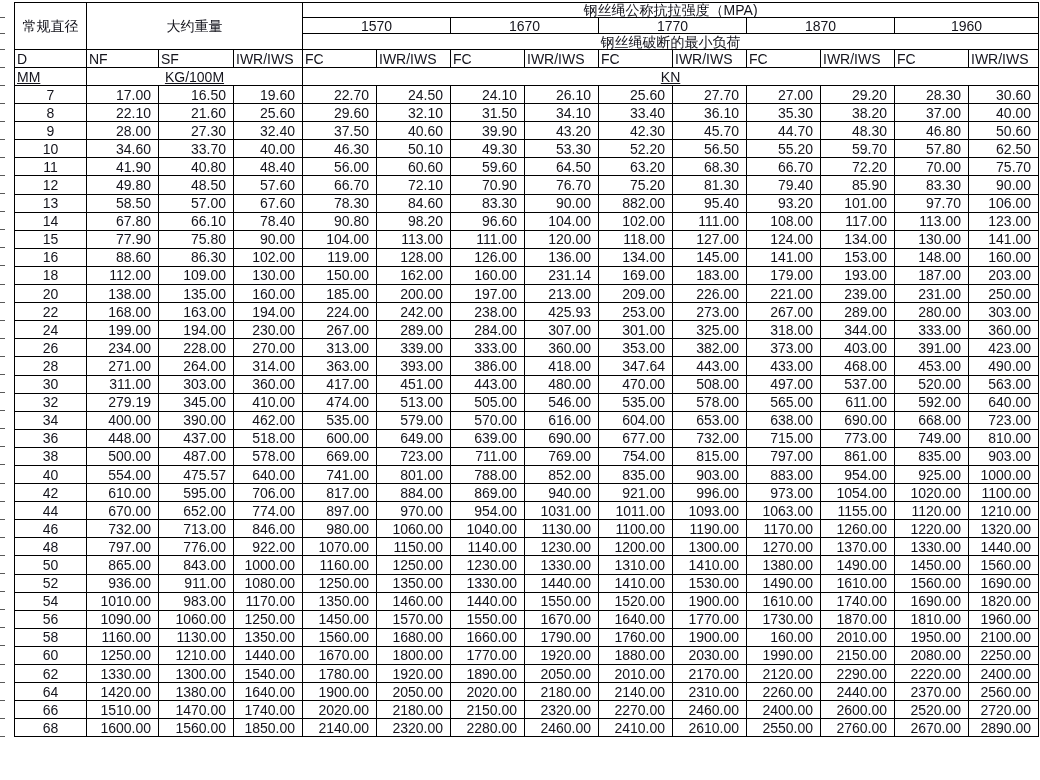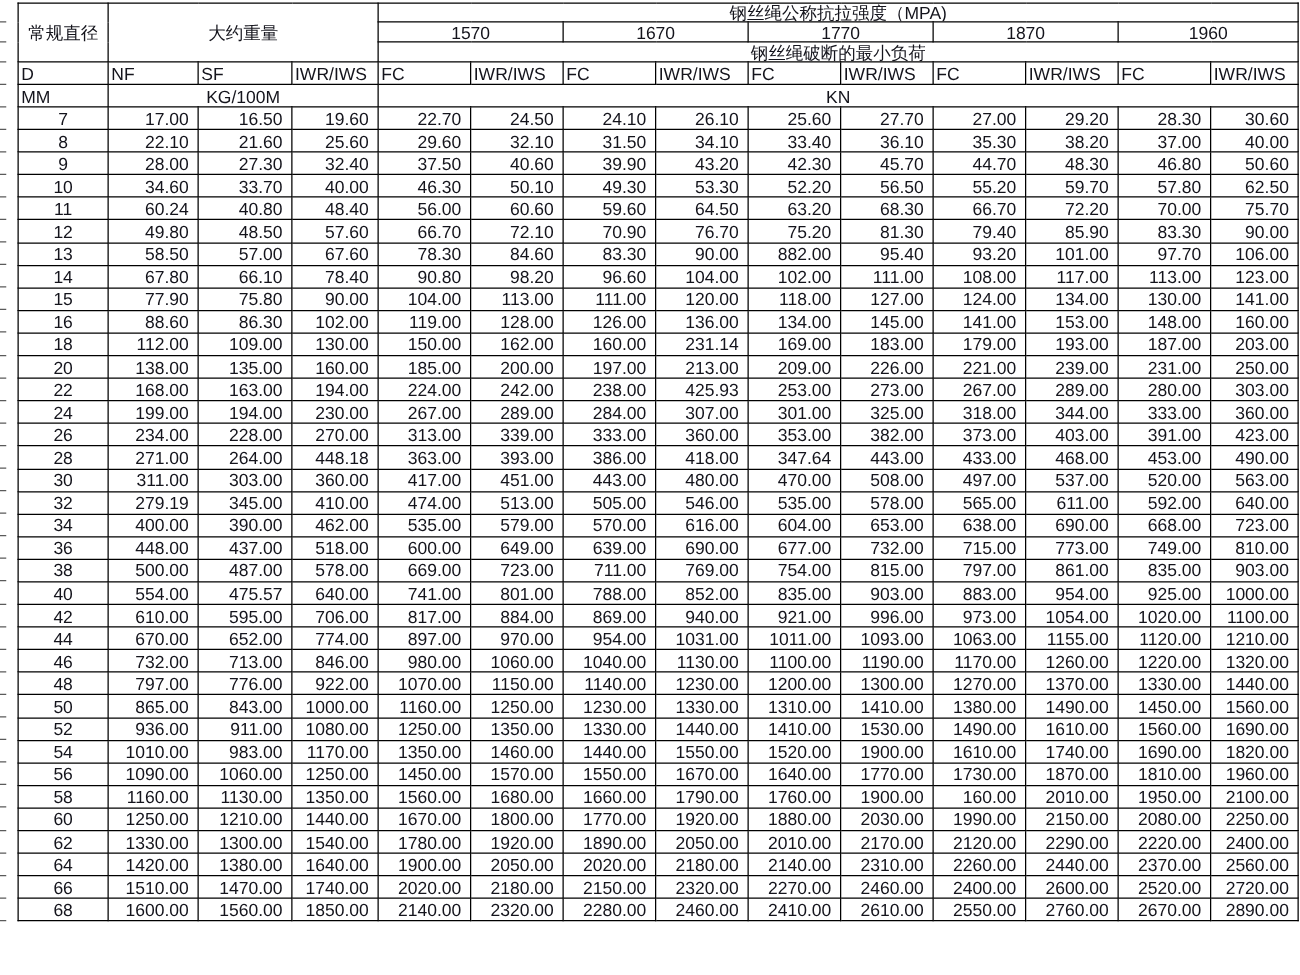--- a/index.html
+++ b/index.html
@@ -21,21 +21,21 @@
   }
   .c{text-align:center;}
   .lbl{text-align:left;padding-left:2px;}
   .num{text-align:right;padding-right:7px;}
   .dcol{text-align:center;}
   tr.r1{height:14px;}
   tr.r1 td{font-size:14px;}
   tr.r2{height:16px;}
   tr.r3{height:16px;}
   tr.r4{height:18px;}
-  tr.r5{height:18px;}
+  tr.r5{height:18px;text-decoration:underline;}
   tbody.data tr{height:18.1px;}
 </style>
 </head>
 <body>
 
 <div class="screen">
   <div class="gutter">
       <div class="stub" style="top: 16.5px;"></div>
       <div class="stub" style="top: 32.5px;"></div>
       <div class="stub" style="top: 48.5px;"></div>
@@ -194,21 +194,21 @@
           <td class="num">53.30</td>
           <td class="num">52.20</td>
           <td class="num">56.50</td>
           <td class="num">55.20</td>
           <td class="num">59.70</td>
           <td class="num">57.80</td>
           <td class="num">62.50</td>
         </tr>
         <tr>
           <td class="dcol">11</td>
-          <td class="num">60.24</td>
+          <td class="num">41.90</td>
           <td class="num">40.80</td>
           <td class="num">48.40</td>
           <td class="num">56.00</td>
           <td class="num">60.60</td>
           <td class="num">59.60</td>
           <td class="num">64.50</td>
           <td class="num">63.20</td>
           <td class="num">68.30</td>
           <td class="num">66.70</td>
           <td class="num">72.20</td>
@@ -372,21 +372,21 @@
           <td class="num">382.00</td>
           <td class="num">373.00</td>
           <td class="num">403.00</td>
           <td class="num">391.00</td>
           <td class="num">423.00</td>
         </tr>
         <tr>
           <td class="dcol">28</td>
           <td class="num">271.00</td>
           <td class="num">264.00</td>
-          <td class="num">448.18</td>
+          <td class="num">314.00</td>
           <td class="num">363.00</td>
           <td class="num">393.00</td>
           <td class="num">386.00</td>
           <td class="num">418.00</td>
           <td class="num">347.64</td>
           <td class="num">443.00</td>
           <td class="num">433.00</td>
           <td class="num">468.00</td>
           <td class="num">453.00</td>
           <td class="num">490.00</td>

